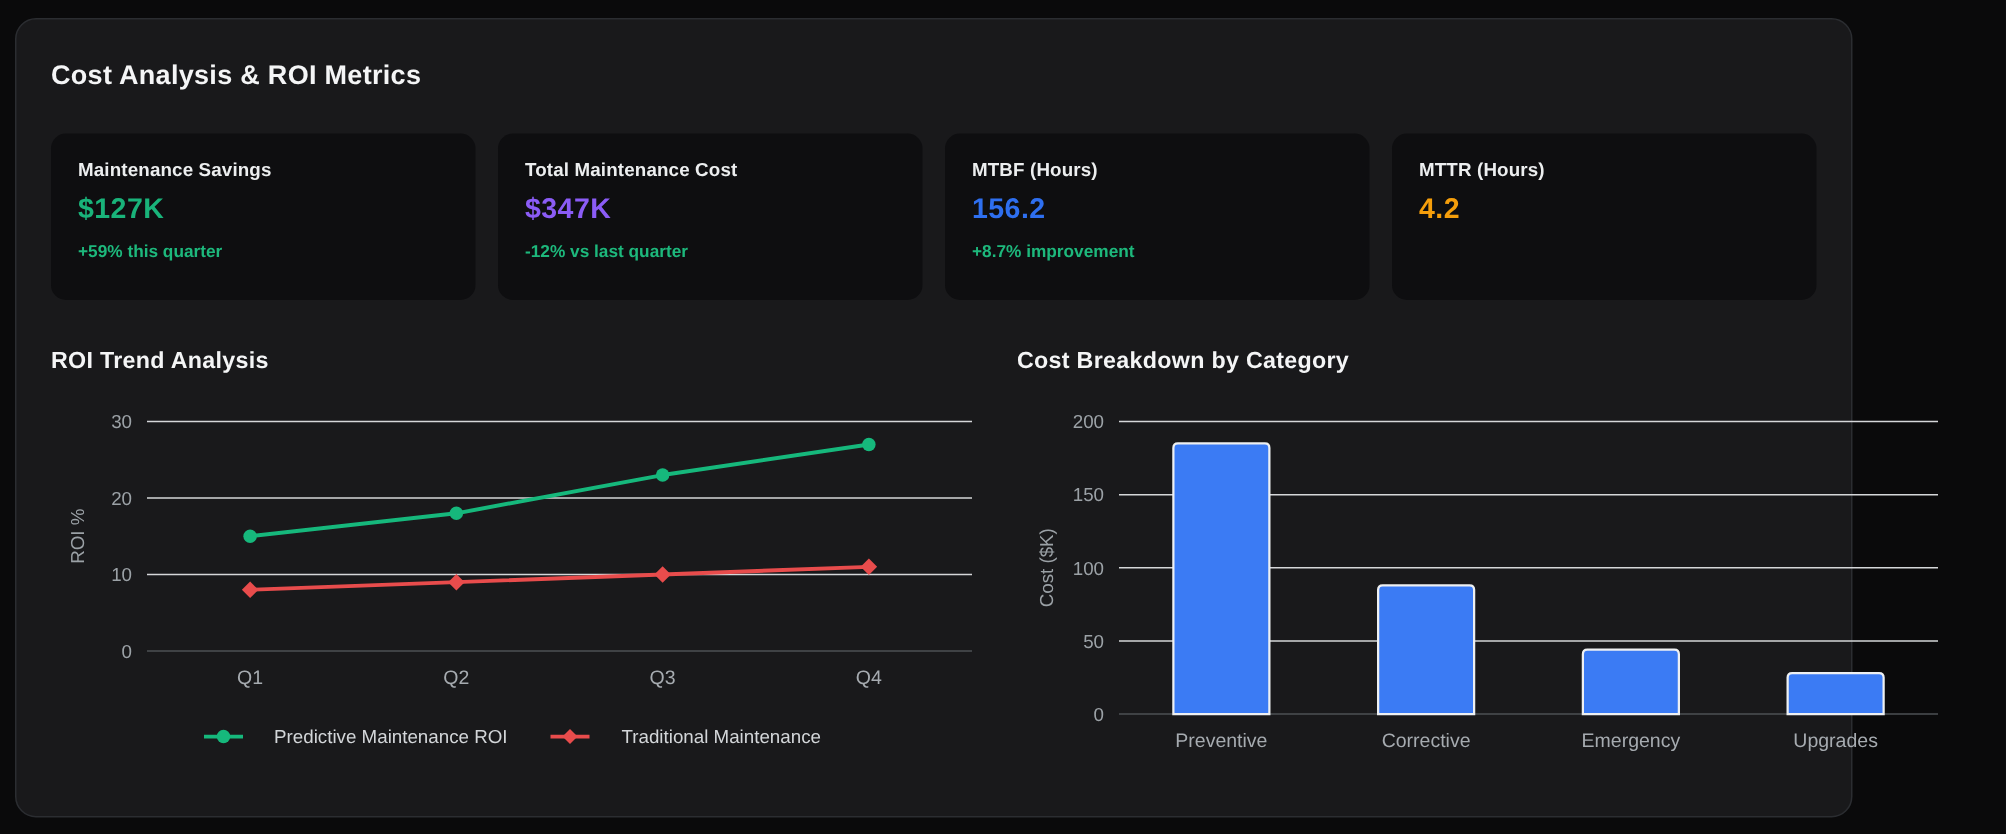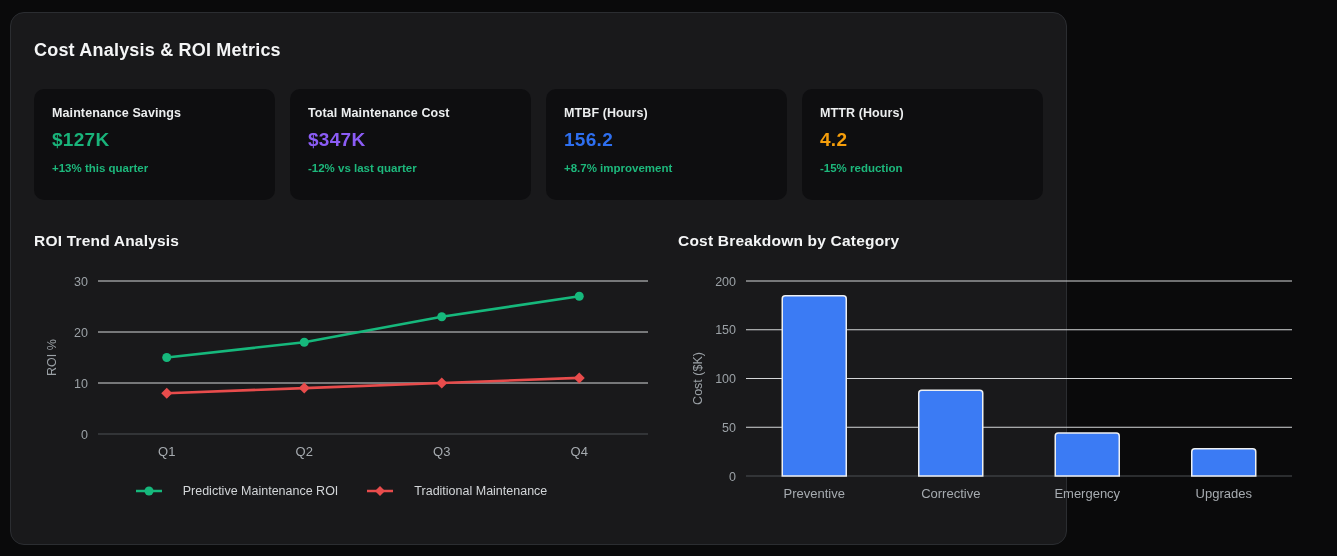--- a/index.html
+++ b/index.html
@@ -1,18 +1,18 @@
 <!DOCTYPE html>
 <html><head>
 <meta charset="utf-8">
 <style>
   * { margin:0; padding:0; box-sizing:border-box; }
   html,body { width:1337px; height:556px; background:#0a0a0b; overflow:hidden;
               font-family:"Liberation Sans", sans-serif; }
-  .panel { position:absolute; left:10px; top:12px; width:1057px; height:533px;
+  .panel { position:absolute; left:10px; top:12px; width:1225px; height:533px;
            background:#19191b; border:1px solid #2b2d31; border-radius:14px;
            padding:23px 23px 0 23px; }
   .page-title { font-size:18px; font-weight:700; color:#f4f5f6; letter-spacing:.2px; margin-top:4px; }
   .cards { display:grid; grid-template-columns:repeat(4,1fr); gap:15px; margin-top:28px; }
   .card { background:#0e0e10; border-radius:10px; height:111px; padding:17px 18px; }
   .card .label { font-size:12.5px; font-weight:700; color:#eceeef; letter-spacing:.1px; }
   .card .value { font-size:19px; font-weight:800; margin-top:9px; letter-spacing:.3px; }
   .card .sub   { font-size:11.5px; font-weight:600; margin-top:11px; }
   .charts { display:grid; grid-template-columns:614px 624px; gap:30px; margin-top:32px; }
   .chart-title { font-size:15.5px; font-weight:700; color:#f4f5f6; letter-spacing:.2px; }
@@ -24,36 +24,35 @@
 </head>
 <body>
 
 <div class="panel">
   <div class="page-title">Cost Analysis &amp; ROI Metrics</div>
 
   <div class="cards">
     <div class="card">
       <div class="label">Maintenance Savings</div>
       <div class="value" style="color: rgb(25, 179, 122);">$127K</div>
-      <div class="sub" style="color: rgb(29, 184, 124);">+13% this quarter</div>
+      <div class="sub" style="color: rgb(29, 184, 124);">+59% this quarter</div>
     </div>
     <div class="card">
       <div class="label">Total Maintenance Cost</div>
       <div class="value" style="color: #8b5cf6;">$347K</div>
       <div class="sub" style="color: rgb(29, 184, 124);">-12% vs last quarter</div>
     </div>
     <div class="card">
       <div class="label">MTBF (Hours)</div>
       <div class="value" style="color: rgb(46, 111, 240);">156.2</div>
       <div class="sub" style="color: rgb(29, 184, 124);">+8.7% improvement</div>
     </div>
     <div class="card">
       <div class="label">MTTR (Hours)</div>
       <div class="value" style="color: rgb(245, 158, 11);">4.2</div>
-      <div class="sub" style="color: rgb(29, 184, 124);">-15% reduction</div>
     </div>
   </div>
 
   <div class="charts">
     <div>
       <div class="chart-title">ROI Trend Analysis</div>
       <svg id="roi-chart" class="chart-svg" width="614" height="207" viewBox="0 0 614 207">
           <line x1="64" x2="614" y1="19" y2="19" stroke="#d5d7d9" stroke-width="1"></line>
           <text x="54" y="23.5" text-anchor="end" fill="#9ba1a6" font-size="12.5">30</text>
           <line x1="64" x2="614" y1="70" y2="70" stroke="#d5d7d9" stroke-width="1"></line>

